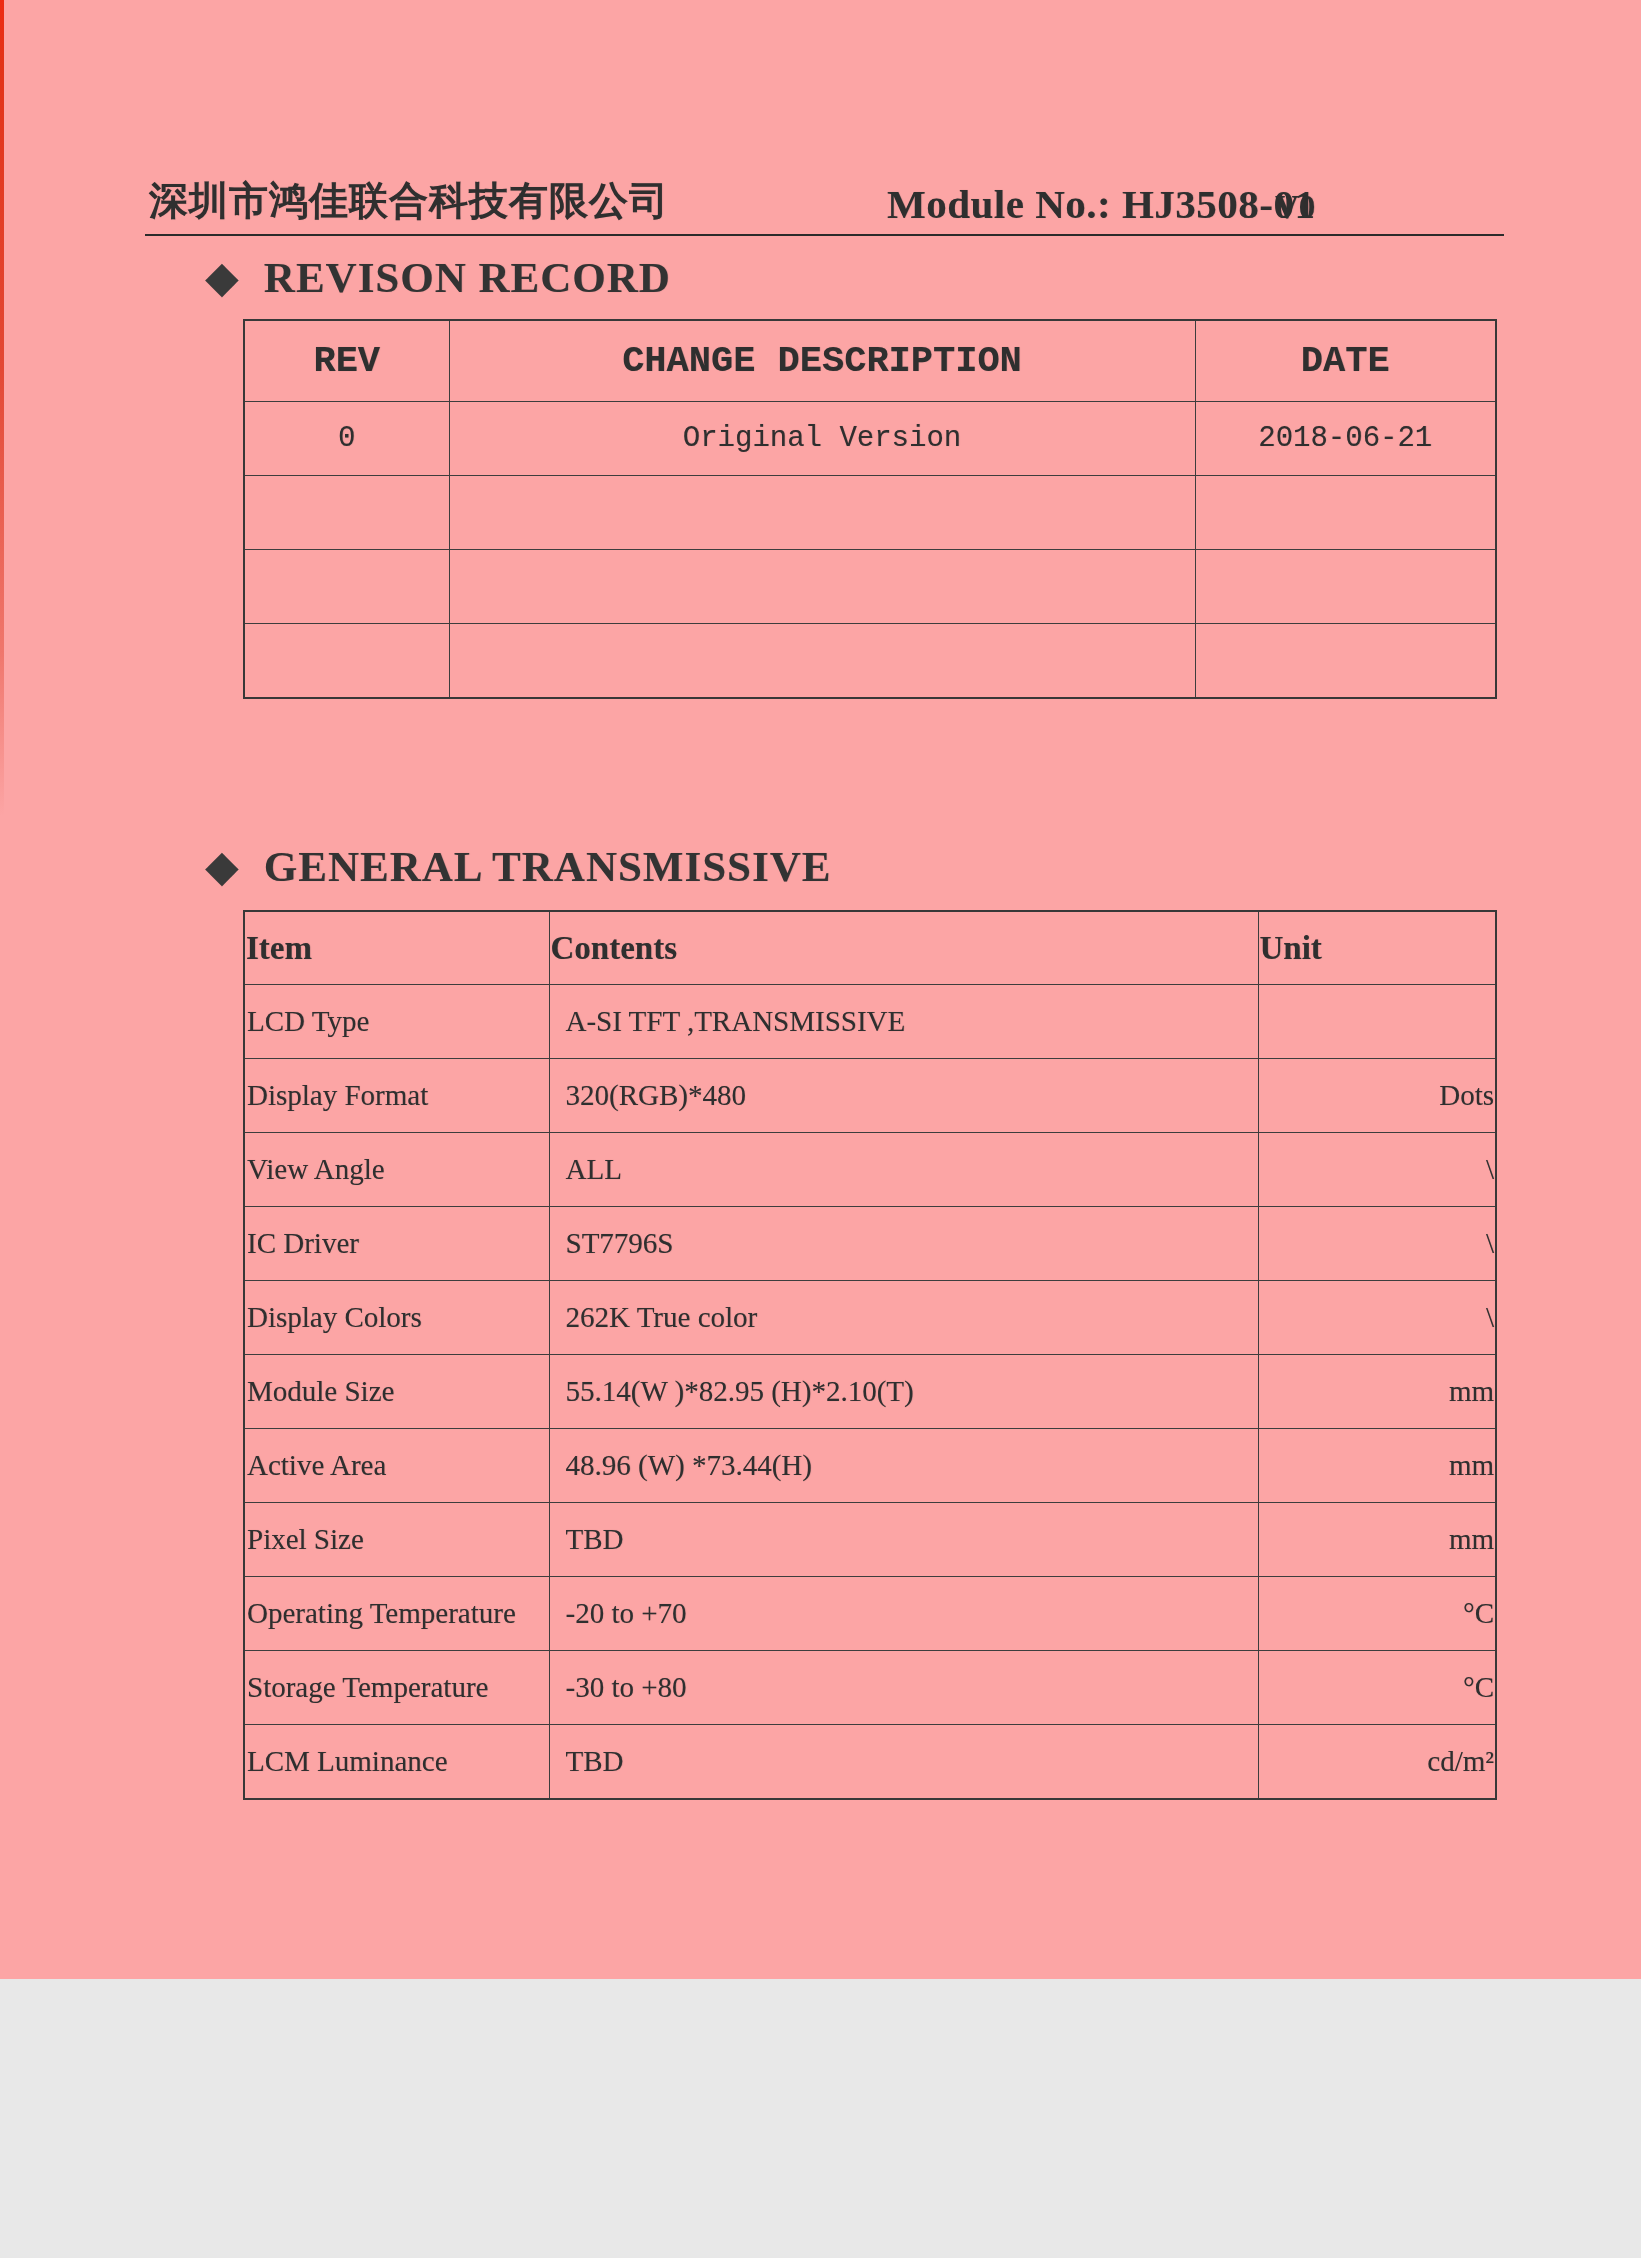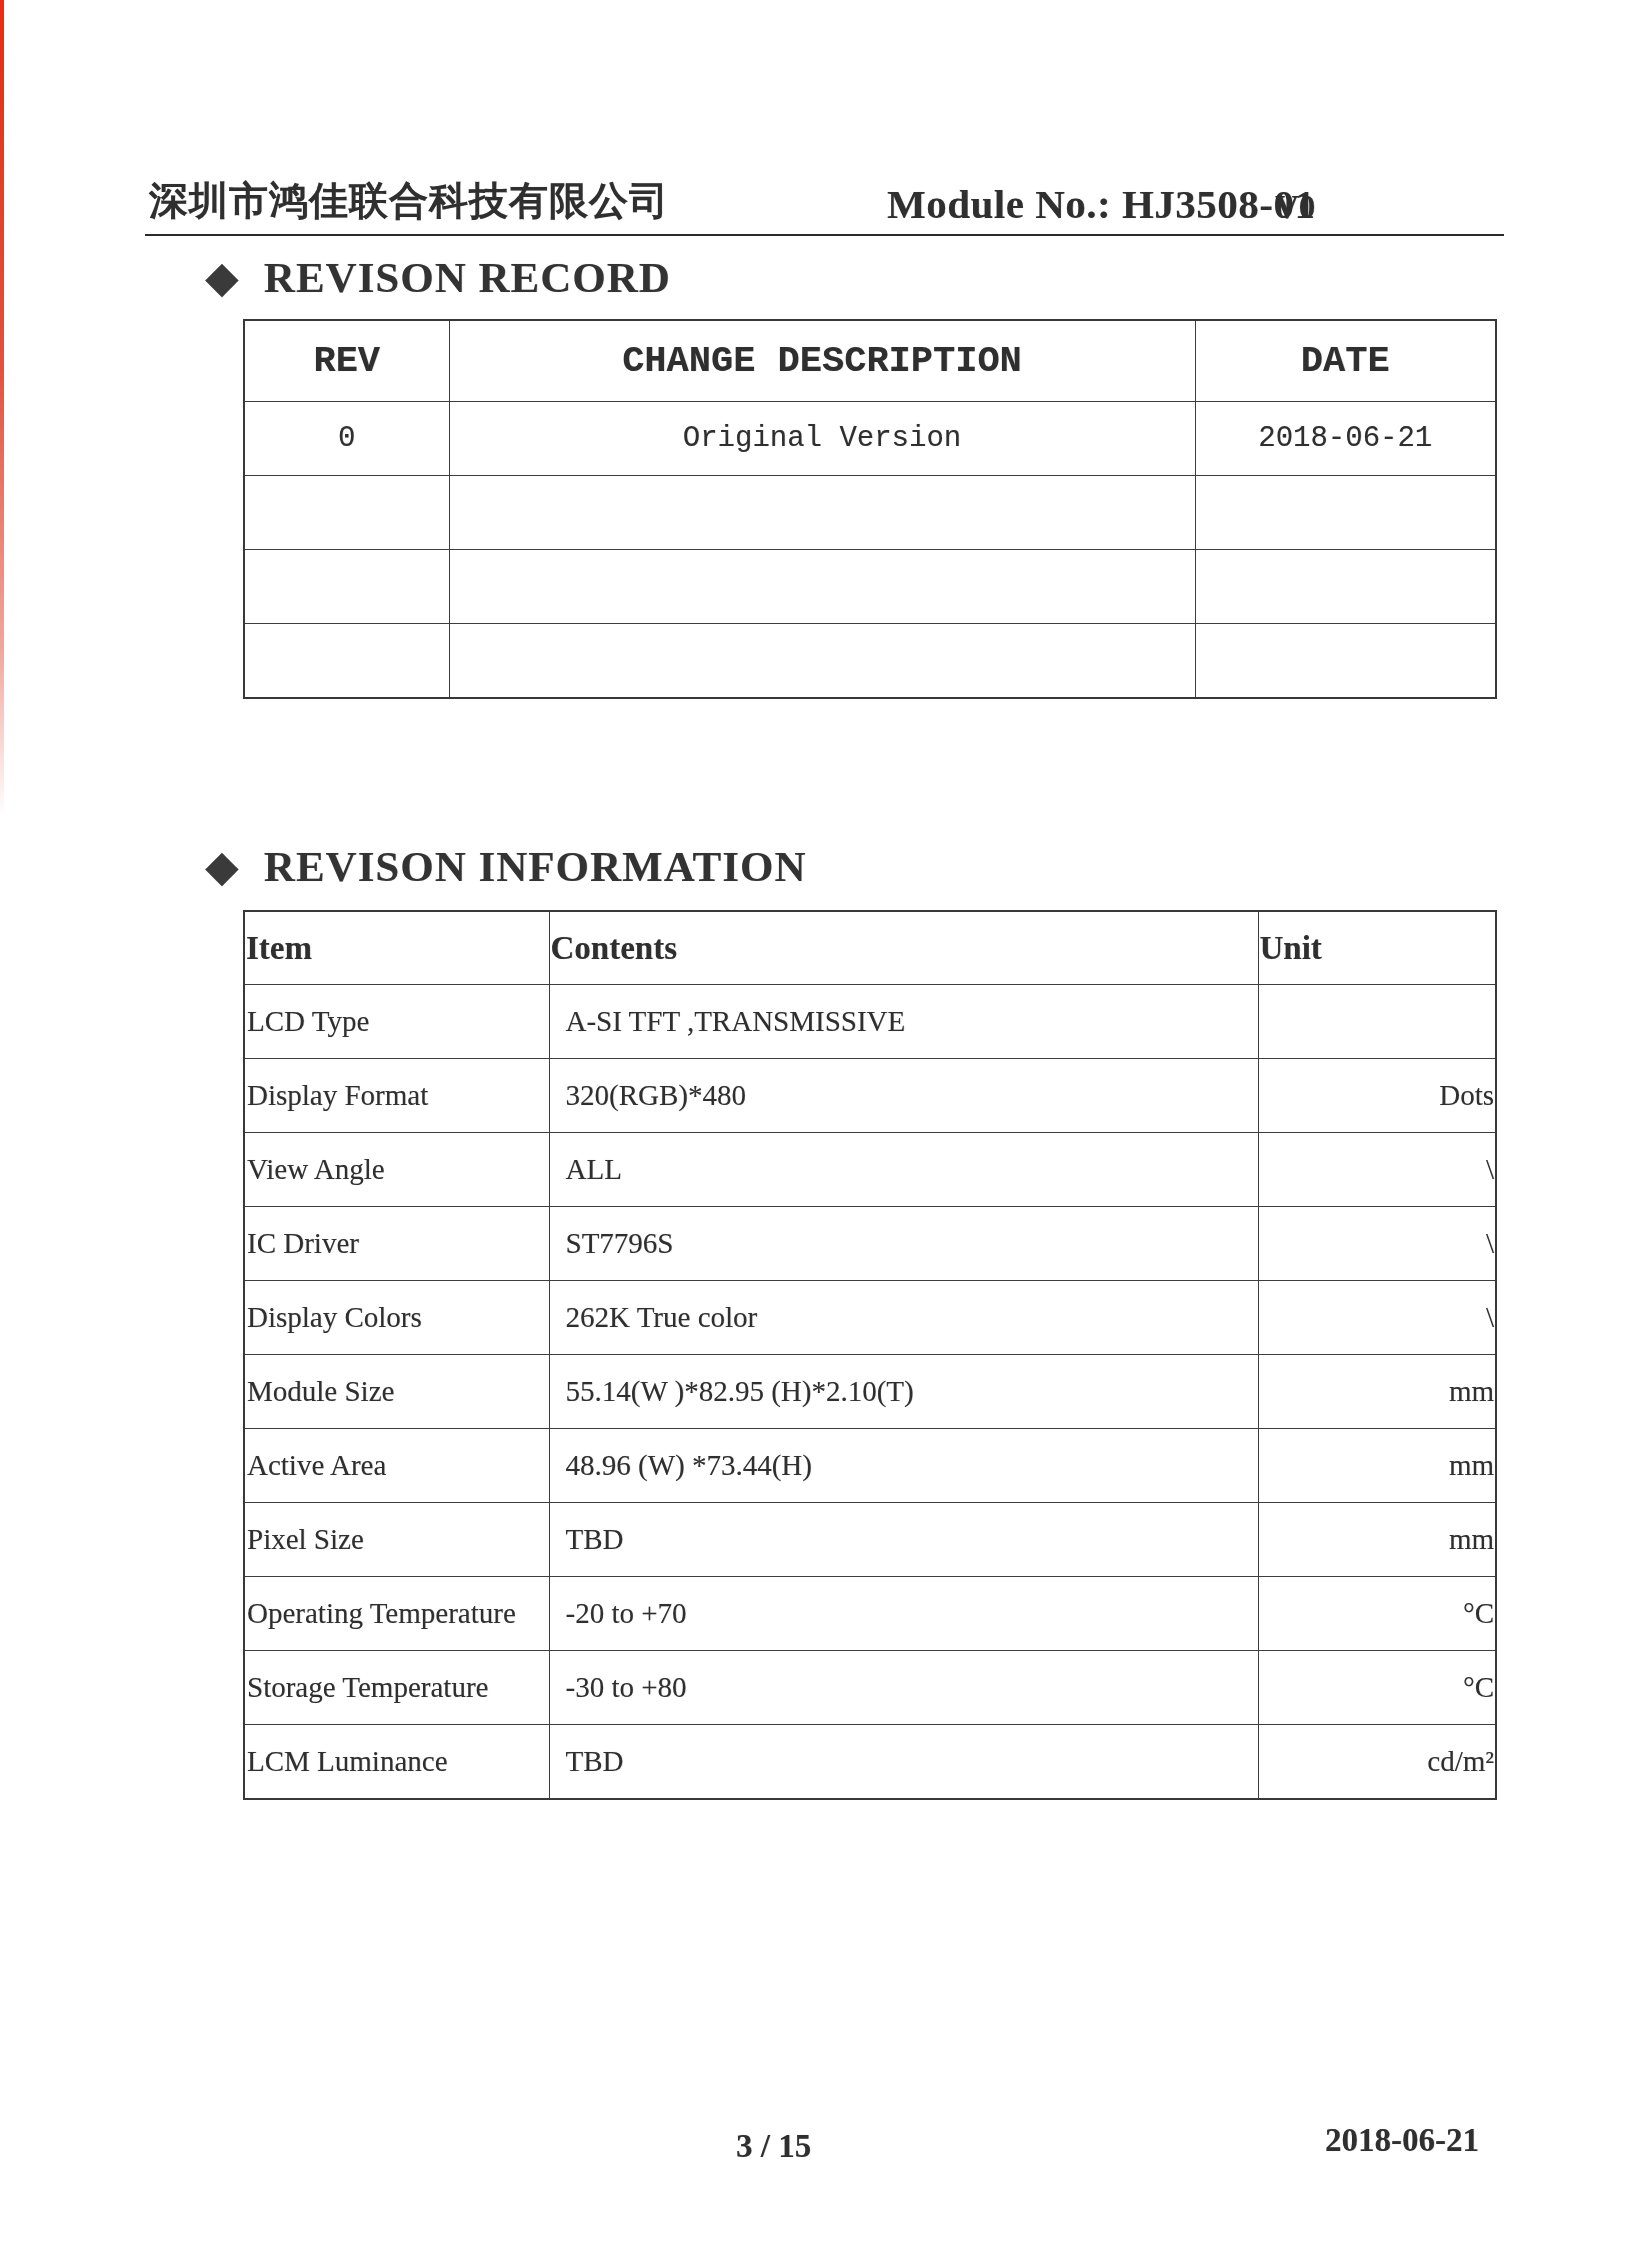--- a/index.html
+++ b/index.html
@@ -1,21 +1,21 @@
 <!DOCTYPE html>
 <html><head>
 <meta charset="utf-8">
 <style>
   html, body { margin: 0; padding: 0; background: #e8e8e8; }
   .page {
     position: relative;
     width: 1641px;
-    height: 2258px;
+    height: 1979px;
     margin: 0 auto;
-    background: #ffffff;
+    background: #fca5a5;
     font-family: "Liberation Serif", "DejaVu Serif", serif;
     color: #2f2f2f;
     overflow: hidden;
   }
   .soft { text-shadow: 0.4px 0.4px 0.7px rgba(50,50,50,0.35); }
 
   
   .scan-mark {
     position: absolute;
     left: 0; top: 0;
@@ -146,21 +146,21 @@
     <tr class="drow">
       <td></td>
       <td></td>
       <td></td>
     </tr>
   </tbody>
     </table>
 
   <div class="section-title sec-gen">
     <span class="diamond">◆</span>
-    <span class="title-text soft">REVISON INFORMATION</span>
+    <span class="title-text soft">GENERAL TRANSMISSIVE</span>
   </div>
 
   <table class="info-table soft">
     <colgroup>
         <col style="width:305px">
         <col style="width:709px">
         <col style="width:238px">
       </colgroup>
     <tbody>
         <tr class="hrow">

